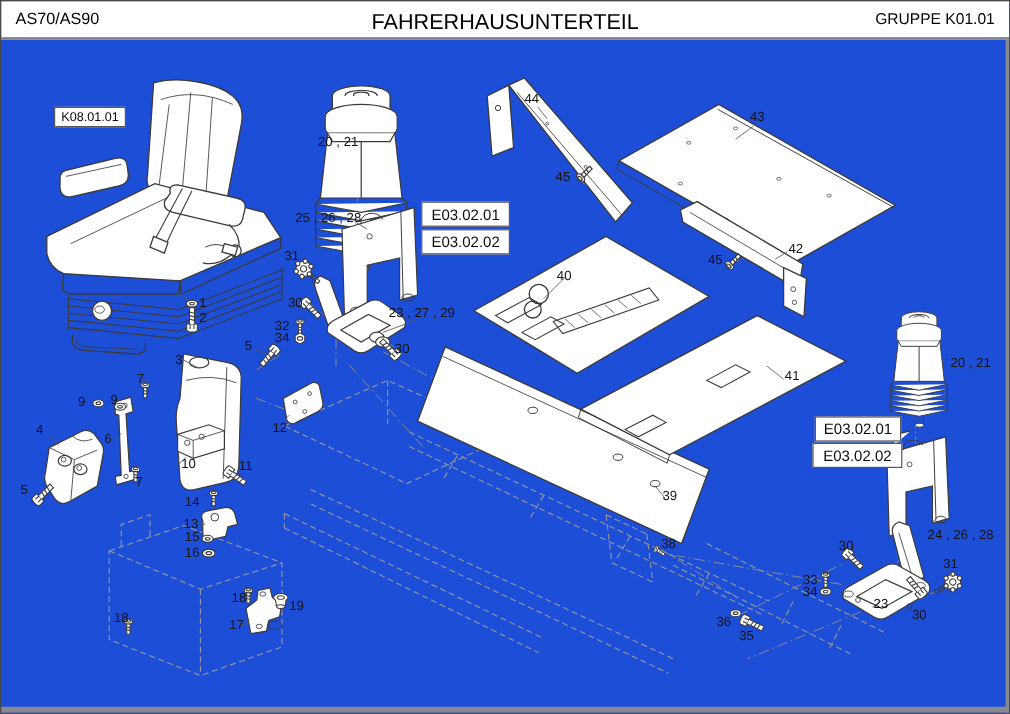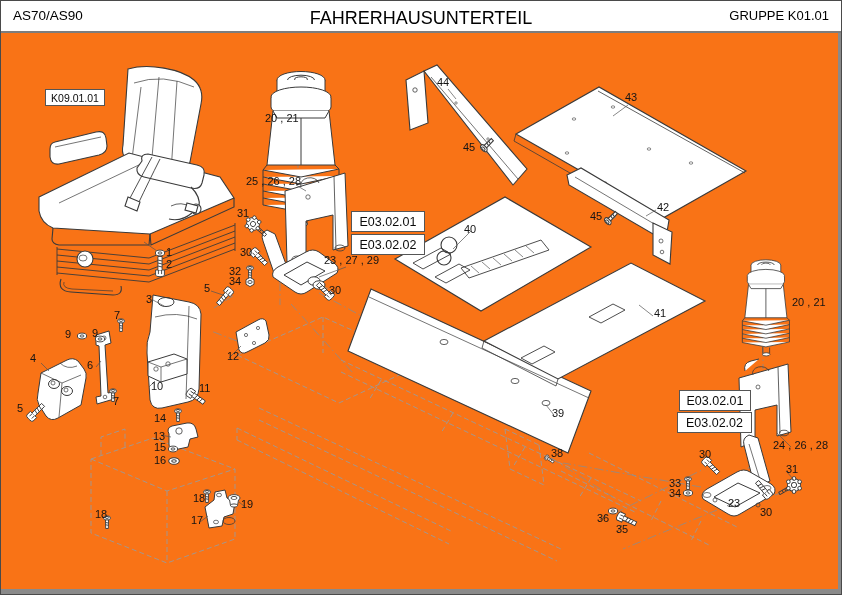--- a/index.html
+++ b/index.html
@@ -1,43 +1,43 @@
 <!DOCTYPE html>
 <html><head>
 <meta charset="utf-8">
 <style>
   html,body{margin:0;padding:0;background:#fff;}
-  .page{position:relative;width:842px;height:595px;background:#f97316;box-sizing:border-box;
+  .page{position:relative;width:842px;height:595px;background:#1d4ed8;box-sizing:border-box;
         border:1px solid #4a4a4a;font-family:"Liberation Sans",sans-serif;overflow:hidden;}
   .edge-bottom{position:absolute;left:0;right:0;bottom:0;height:5px;background:#8a8a8a;}
   .edge-right{position:absolute;top:0;bottom:0;right:0;width:3px;background:#8a8a8a;}
   .header{position:absolute;top:0;left:0;right:0;height:30px;border-bottom:2px solid #7d7d7d;
           background:#fff;z-index:5;}
   .h-left{position:absolute;left:12px;top:7px;font-size:13.5px;color:#000;}
   .h-center{position:absolute;left:0;right:0;top:7px;text-align:center;font-size:18px;color:#000;}
   .h-right{position:absolute;right:12px;top:7px;font-size:13px;color:#000;}
   .refbox{position:absolute;border:1px solid #555;background:#fff;color:#0a0a0a;
           display:flex;align-items:center;justify-content:center;z-index:4;}
   .refbox.small{font-size:10.5px;}
-  .refbox.big{font-size:12.5px;margin-top:43px;}
+  .refbox.big{font-size:12.5px;}
   svg.drawing{position:absolute;left:0;top:0;z-index:1;}
   .co{font-family:"Liberation Sans",sans-serif;font-size:11px;fill:#141414;stroke:none;}
 </style>
 </head>
 <body>
 
 <div class="page">
 
   <div class="header">
     <div class="h-left">AS70/AS90</div>
     <div class="h-center">FAHRERHAUSUNTERTEIL</div>
     <div class="h-right">GRUPPE K01.01</div>
   </div>
 
-  <div class="refbox small" style="left:44px;top:88px;width:58px;height:15px;">K09.01.01</div>
+  <div class="refbox small" style="left:44px;top:88px;width:58px;height:15px;">K08.01.01</div>
   <div class="refbox big" style="left:350px;top:167px;width:72px;height:19px;">E03.02.01</div>
   <div class="refbox big" style="left:350px;top:190px;width:72px;height:19px;">E03.02.02</div>
   <div class="refbox big" style="left:678px;top:346px;width:70px;height:19px;">E03.02.01</div>
   <div class="refbox big" style="left:676px;top:368px;width:73px;height:19px;">E03.02.02</div>
 
   <svg class="drawing" width="842" height="595" viewBox="0 0 842 595" xmlns="http://www.w3.org/2000/svg" xmlns:xlink="http://www.w3.org/1999/xlink">
 
     <defs>
       <g id="bellows">
         <ellipse cx="45" cy="13" rx="24" ry="8.5"></ellipse>

